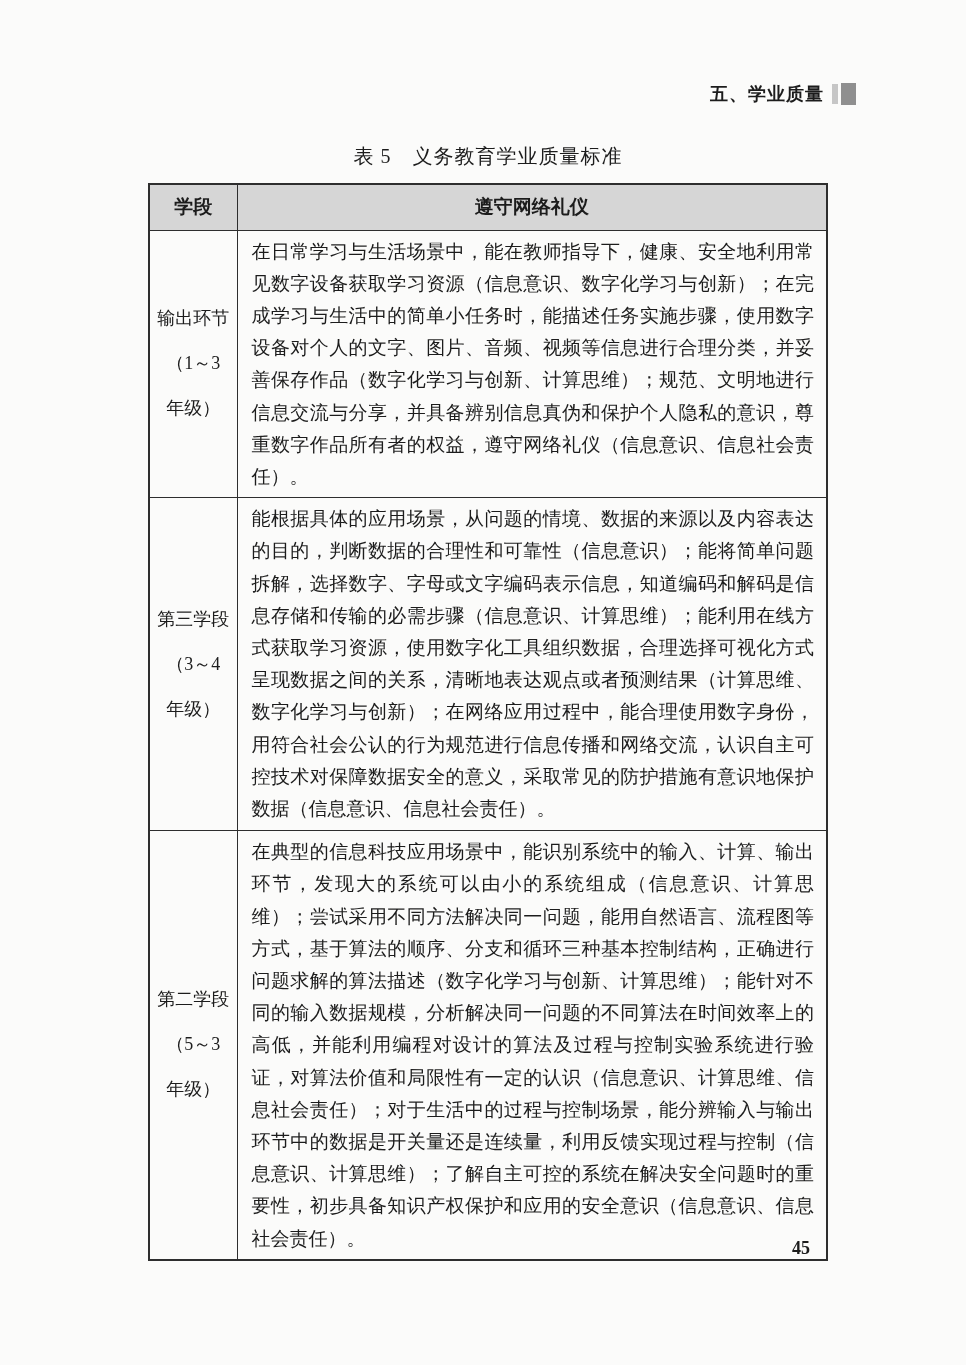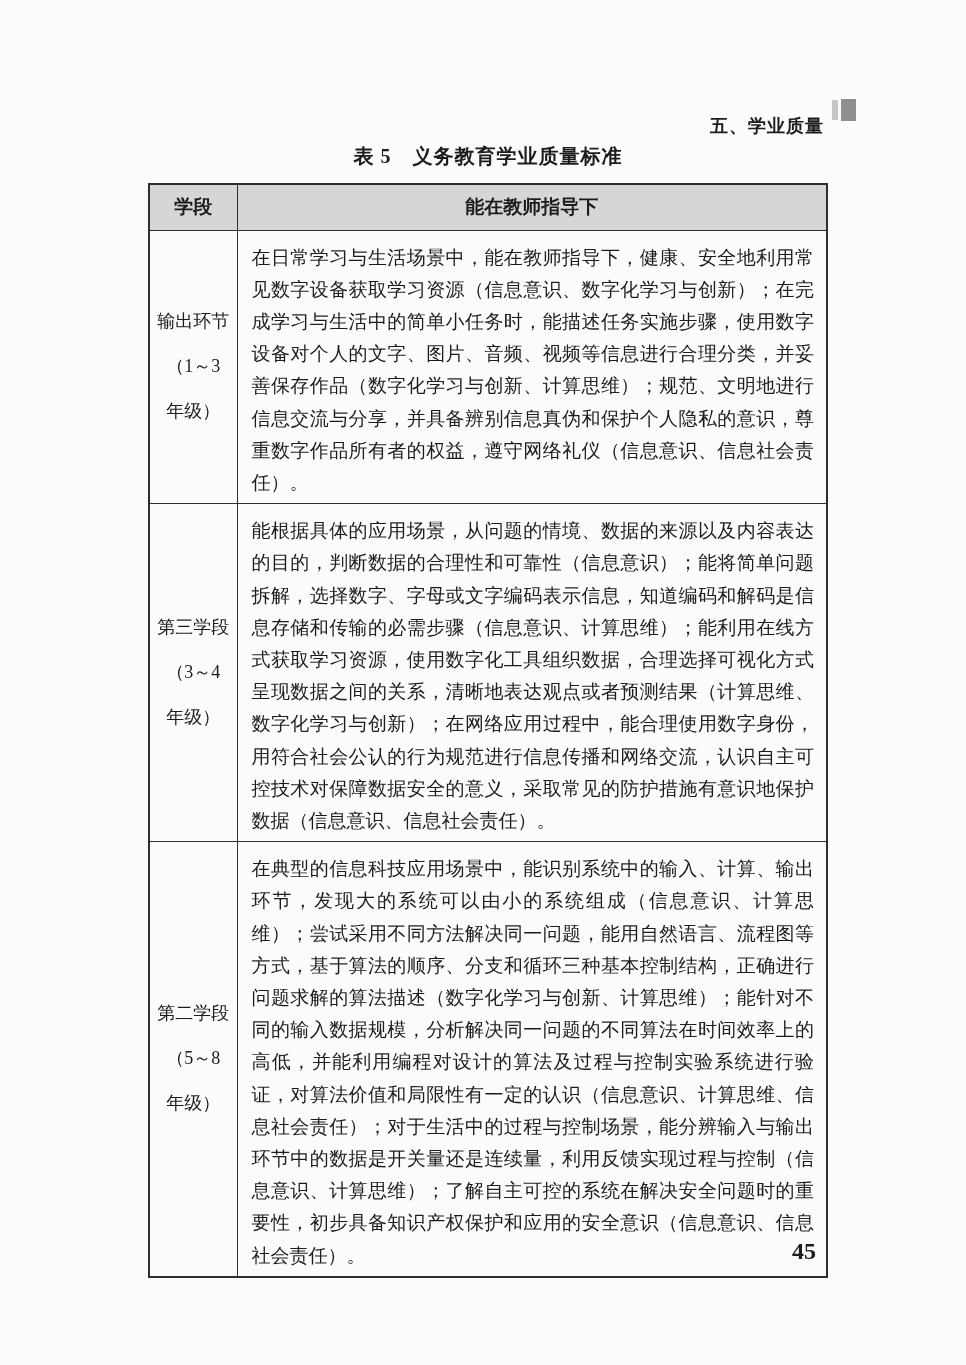--- a/index.html
+++ b/index.html
@@ -20,39 +20,38 @@
     top: 82px;
     right: 110px;
     display: flex;
     align-items: center;
     gap: 8px;
   }
   .running-head .head-text {
     font-size: 18px;
     font-weight: bold;
     letter-spacing: 1px;
-    margin-top: 32px;
   }
   .marker {
     display: flex;
     align-items: center;
     gap: 3px;
   }
   .marker .bar-light { width: 6px; height: 20px; background: #c6c6c6; }
   .marker .bar-dark  { width: 15px; height: 22px; background: #8f8f8f; }
 
   
   .table-title {
     position: absolute;
     top: 143px;
     left: 148px;
     width: 680px;
     text-align: center;
     font-size: 20px;
-    font-weight: bold;
+    font-weight: normal;
     letter-spacing: 1px;
   }
 
   
   table.quality-table {
     position: absolute;
     top: 183px;
     left: 148px;
     width: 680px;
     border-collapse: collapse;
@@ -72,36 +71,36 @@
   }
   .col-stage { width: 88px; }
   td.stage-cell {
     text-align: center;
     vertical-align: middle;
     font-size: 18px;
   }
   td.stage-cell div { line-height: 45px; }
   td.desc-cell {
     vertical-align: top;
-    padding: 11px 12px 4px 14px;
+    padding: 5px 12px 4px 14px;
     font-size: 19px;
     line-height: 32.2px;
     text-align: justify;
     overflow: hidden;
   }
   tr.row-1 { height: 226px; }
   tr.row-2 { height: 333px; }
   tr.row-3 { height: 394px; }
 
   
   .page-number {
     position: absolute;
     top: 1238px;
     left: 792px;
-    font-size: 24px;
+    font-size: 18px;
     font-weight: bold;
   }
 </style>
 </head>
 <body>
 
 <div class="page">
 
   <div class="running-head">
     <span class="head-text">五、学业质量</span>
@@ -114,21 +113,21 @@
   <div class="table-title">表 5　义务教育学业质量标准</div>
 
   <table class="quality-table">
     <colgroup>
       <col class="col-stage">
       <col>
     </colgroup>
     <thead>
       <tr>
         <th>学段</th>
-        <th>能在教师指导下</th>
+        <th>遵守网络礼仪</th>
       </tr>
     </thead>
     <tbody>
       <tr class="row-1">
         <td class="stage-cell">
           <div>输出环节</div>
           <div>（1～3</div>
           <div>年级）</div>
         </td>
         <td class="desc-cell">在日常学习与生活场景中，能在教师指导下，健康、安全地利用常见数字设备获取学习资源（信息意识、数字化学习与创新）；在完成学习与生活中的简单小任务时，能描述任务实施步骤，使用数字设备对个人的文字、图片、音频、视频等信息进行合理分类，并妥善保存作品（数字化学习与创新、计算思维）；规范、文明地进行信息交流与分享，并具备辨别信息真伪和保护个人隐私的意识，尊重数字作品所有者的权益，遵守网络礼仪（信息意识、信息社会责任）。</td>
@@ -137,21 +136,21 @@
         <td class="stage-cell">
           <div>第三学段</div>
           <div>（3～4</div>
           <div>年级）</div>
         </td>
         <td class="desc-cell">能根据具体的应用场景，从问题的情境、数据的来源以及内容表达的目的，判断数据的合理性和可靠性（信息意识）；能将简单问题拆解，选择数字、字母或文字编码表示信息，知道编码和解码是信息存储和传输的必需步骤（信息意识、计算思维）；能利用在线方式获取学习资源，使用数字化工具组织数据，合理选择可视化方式呈现数据之间的关系，清晰地表达观点或者预测结果（计算思维、数字化学习与创新）；在网络应用过程中，能合理使用数字身份，用符合社会公认的行为规范进行信息传播和网络交流，认识自主可控技术对保障数据安全的意义，采取常见的防护措施有意识地保护数据（信息意识、信息社会责任）。</td>
       </tr>
       <tr class="row-3">
         <td class="stage-cell">
           <div>第二学段</div>
-          <div>（5～8</div>
+          <div>（5～3</div>
           <div>年级）</div>
         </td>
         <td class="desc-cell">在典型的信息科技应用场景中，能识别系统中的输入、计算、输出环节，发现大的系统可以由小的系统组成（信息意识、计算思维）；尝试采用不同方法解决同一问题，能用自然语言、流程图等方式，基于算法的顺序、分支和循环三种基本控制结构，正确进行问题求解的算法描述（数字化学习与创新、计算思维）；能针对不同的输入数据规模，分析解决同一问题的不同算法在时间效率上的高低，并能利用编程对设计的算法及过程与控制实验系统进行验证，对算法价值和局限性有一定的认识（信息意识、计算思维、信息社会责任）；对于生活中的过程与控制场景，能分辨输入与输出环节中的数据是开关量还是连续量，利用反馈实现过程与控制（信息意识、计算思维）；了解自主可控的系统在解决安全问题时的重要性，初步具备知识产权保护和应用的安全意识（信息意识、信息社会责任）。</td>
       </tr>
     </tbody>
   </table>
 
   <div class="page-number">45</div>
 
 </div>

